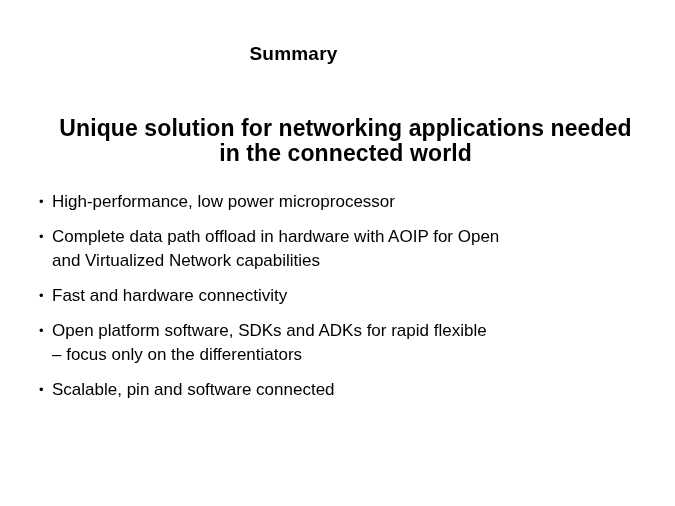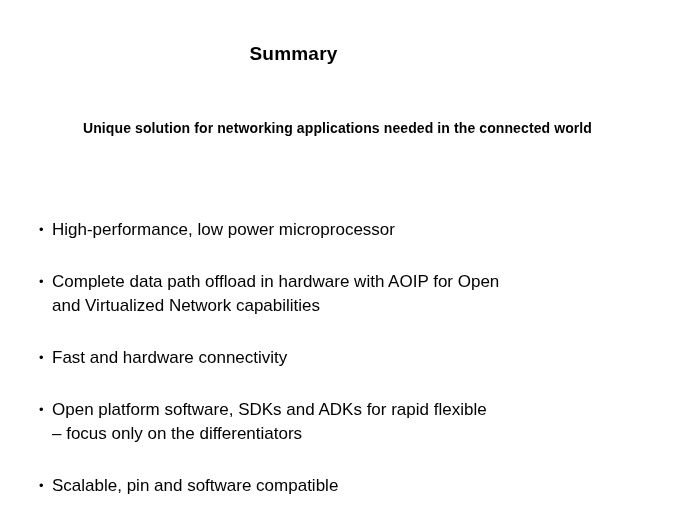--- a/index.html
+++ b/index.html
@@ -35,25 +35,25 @@
     font-size: 19px;
     font-weight: bold;
     letter-spacing: 0.2px;
     line-height: 22px;
     white-space: nowrap;
   }
 
   
   .slide-subtitle {
     position: absolute;
-    left: 50px;
+    left: 58px;
     top: 116px;
     width: 575px;
     text-align: center;
-    font-size: 14px;
+    font-size: 23px;
     font-weight: bold;
     line-height: 25px;
     letter-spacing: 0.1px;
   }
 
   
   .bullet-list {
     position: absolute;
     left: 38px;
     top: 190px;
@@ -81,21 +81,20 @@
     top: 0;
     width: 10px;
     font-size: 13px;
     line-height: 24px;
     text-align: left;
   }
 
   .bullet-text {
     display: block;
     white-space: pre-line;
-    margin-top: 28px;
   }
 </style>
 </head>
 <body>
 
 <div class="slide">
 
   <div class="slide-title">Summary</div>
 
   <div class="slide-subtitle">Unique solution for networking applications needed in the connected world</div>
@@ -119,18 +118,18 @@
     </li>
 
     <li class="bullet-item">
       <span class="bullet-marker">•</span>
       <span class="bullet-text">Open platform software, SDKs and ADKs for rapid flexible
  – focus only on the differentiators</span>
     </li>
 
     <li class="bullet-item">
       <span class="bullet-marker">•</span>
-      <span class="bullet-text">Scalable, pin and software compatible</span>
+      <span class="bullet-text">Scalable, pin and software connected</span>
     </li>
 
   </ul>
 
 </div>
 
 </body></html>

